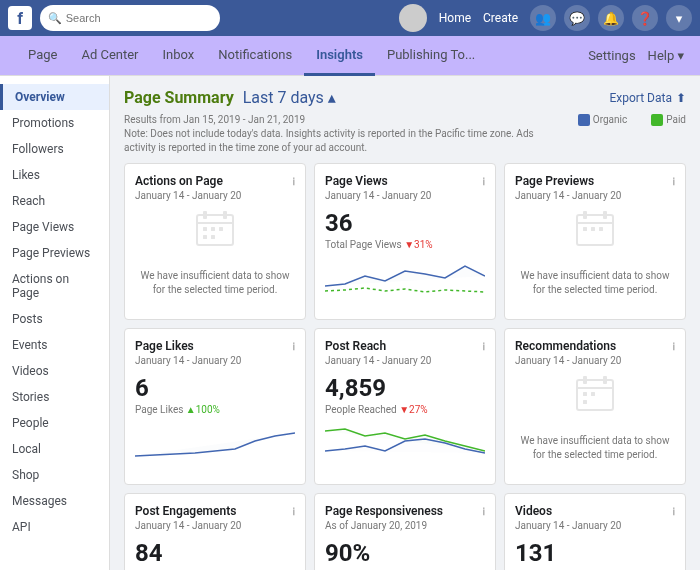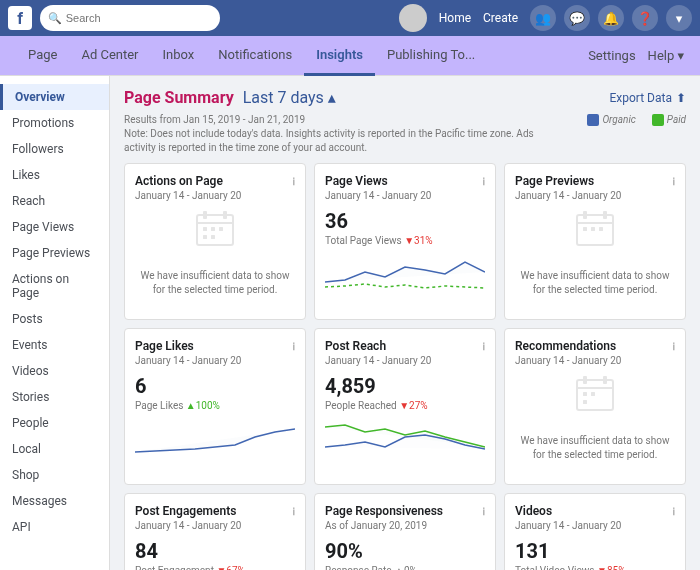--- a/index.html
+++ b/index.html
@@ -32,36 +32,36 @@
     
     .sidebar { width: 110px; background: white; border-right: 1px solid #ddd; padding: 8px 0; overflow-y: auto; flex-shrink: 0; }
     .sidebar-item { padding: 6px 12px; font-size: 12px; color: #4b4f56; cursor: pointer; }
     .sidebar-item.active { font-weight: 700; color: #365899; background: #e8f0fe; border-left: 3px solid #365899; }
 
     
     .content { flex: 1; overflow-y: auto; padding: 12px 14px; background: #f0f2f5; }
 
     
     .page-summary-header { display: flex; align-items: center; justify-content: space-between; margin-bottom: 6px; }
-    .page-summary-title { font-size: 16px; font-weight: 700; color: #be185d; margin-top: 8px; }
+    .page-summary-title { font-size: 16px; font-weight: 700; color: #4d7c0f; margin-top: 8px; }
     .page-summary-period { font-size: 16px; color: #365899; margin-left: 6px; cursor: pointer; }
     .export-btn { font-size: 12px; color: #365899; cursor: pointer; display: flex; align-items: center; gap: 4px; }
 
     
     .notice { font-size: 10px; color: #777; margin-bottom: 8px; line-height: 1.4; display: flex; align-items: flex-start; gap: 20px; }
-    .legend { display: flex; gap: 16px; align-items: center; flex-shrink: 0; font-style: italic; }
+    .legend { display: flex; gap: 24px; align-items: center; flex-shrink: 0; }
     .legend-item { display: flex; align-items: center; gap: 3px; font-size: 10px; }
     .legend-dot { width: 12px; height: 12px; border-radius: 2px; }
 
     
     .cards-grid { display: grid; grid-template-columns: 1fr 1fr 1fr; gap: 8px; }
     .card { background: white; border-radius: 4px; border: 1px solid #ddd; padding: 10px; min-height: 150px; }
     .card-title { font-size: 12px; font-weight: 600; color: #1c1e21; margin-bottom: 2px; display: flex; align-items: center; justify-content: space-between; }
     .card-date { font-size: 10px; color: #777; margin-bottom: 8px; }
-    .card-value { font-size: 20px; font-weight: 700; color: #1c1e21; margin-bottom: 2px; }
+    .card-value { font-size: 24px; font-weight: 700; color: #1c1e21; margin-bottom: 2px; }
     .card-sub { font-size: 10px; color: #777; margin-bottom: 4px; }
     .trend-up { color: #42b72a; }
     .trend-down { color: #e53935; }
     .trend-neutral { color: #777; }
     .no-data { font-size: 10px; color: #777; text-align: center; padding: 12px 4px; line-height: 1.4; }
     .card-icon { color: #aaa; font-size: 10px; }
     .mini-chart { height: 40px; width: 100%; margin-top: 6px; }
 
     
     .calendar-icon-wrap { display: flex; align-items: center; justify-content: center; margin: 8px 0; }

